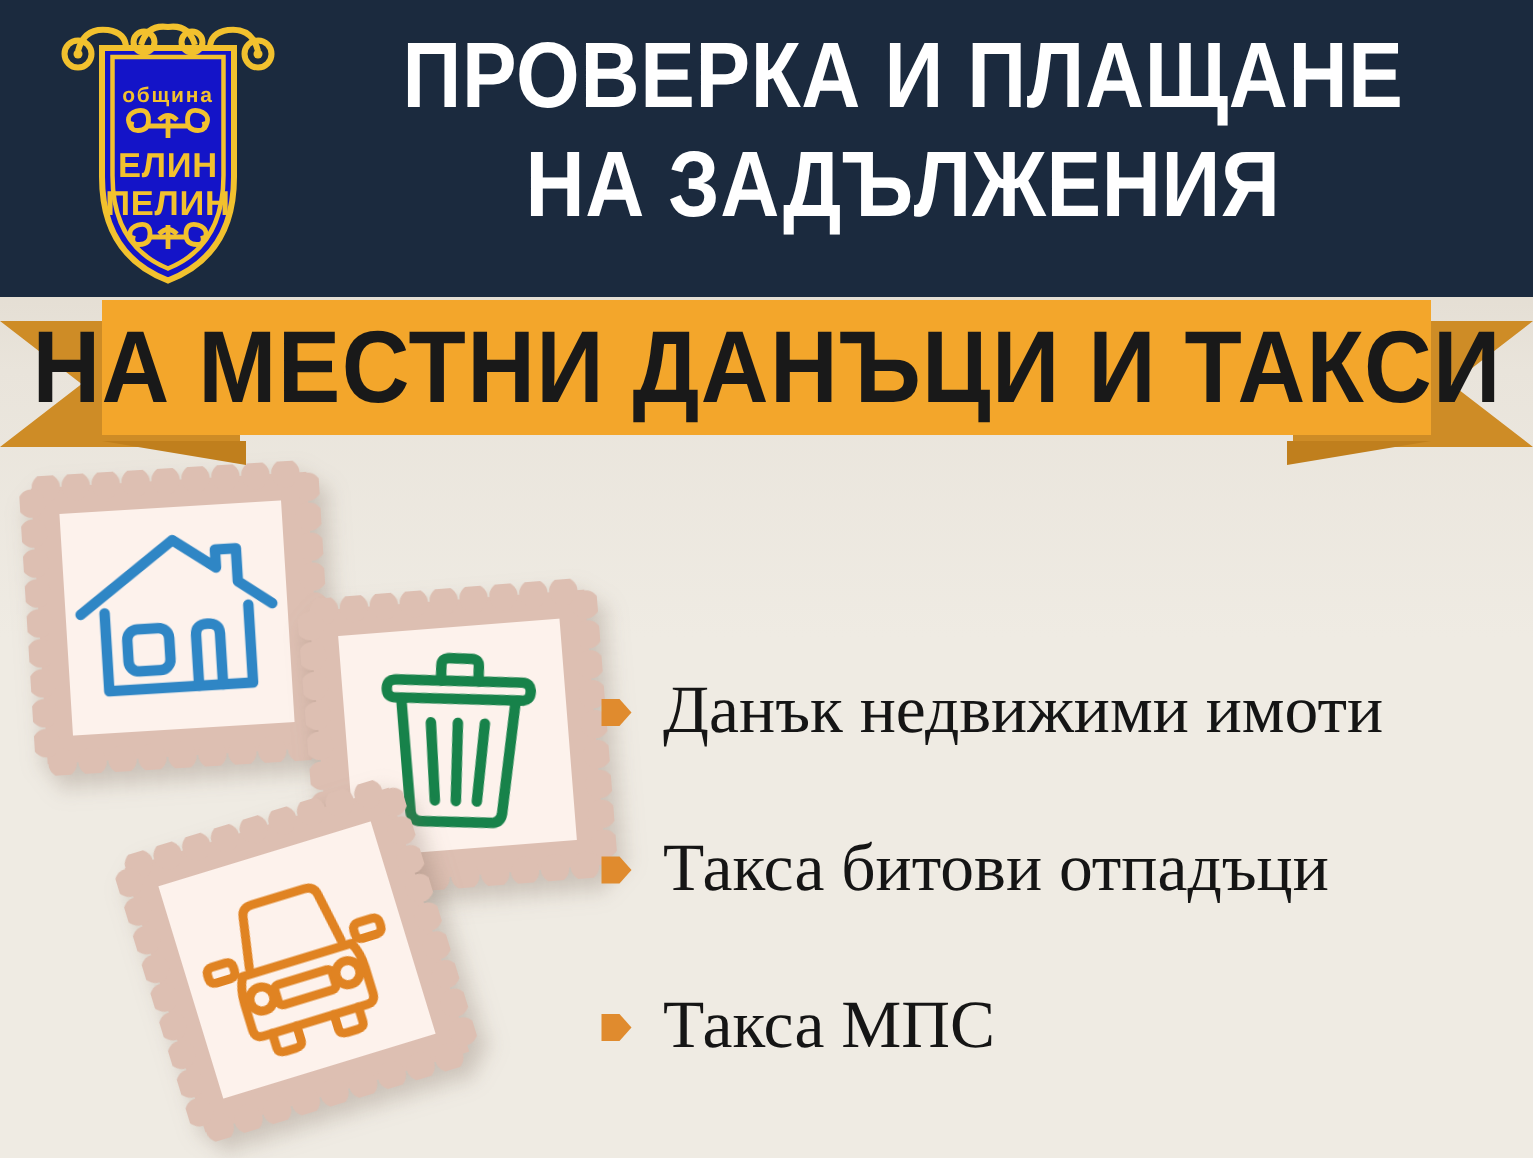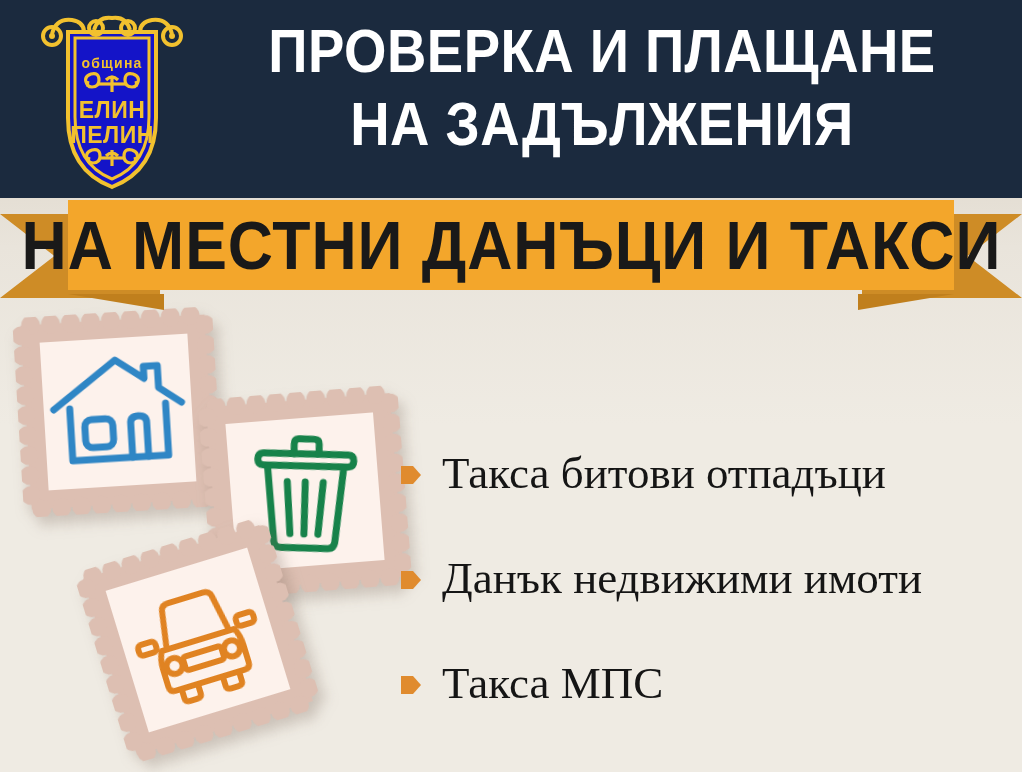--- a/index.html
+++ b/index.html
@@ -326,30 +326,30 @@
   </div>
 
   <div class="bullets">
 
     <div class="bullet-row">
       <span class="bullet-marker">
         <svg viewBox="0 0 22 24" xmlns="http://www.w3.org/2000/svg">
           <path d="M1 3 L13 3 L21 12 L13 21 L1 21 Z" fill="#e08b2e"></path>
         </svg>
       </span>
-      <span class="bullet-label">Такса битови отпадъци</span>
+      <span class="bullet-label">Данък недвижими имоти</span>
     </div>
 
     <div class="bullet-row">
       <span class="bullet-marker">
         <svg viewBox="0 0 22 24" xmlns="http://www.w3.org/2000/svg">
           <path d="M1 3 L13 3 L21 12 L13 21 L1 21 Z" fill="#e08b2e"></path>
         </svg>
       </span>
-      <span class="bullet-label">Данък недвижими имоти</span>
+      <span class="bullet-label">Такса битови отпадъци</span>
     </div>
 
     <div class="bullet-row">
       <span class="bullet-marker">
         <svg viewBox="0 0 22 24" xmlns="http://www.w3.org/2000/svg">
           <path d="M1 3 L13 3 L21 12 L13 21 L1 21 Z" fill="#e08b2e"></path>
         </svg>
       </span>
       <span class="bullet-label">Такса МПС</span>
     </div>

